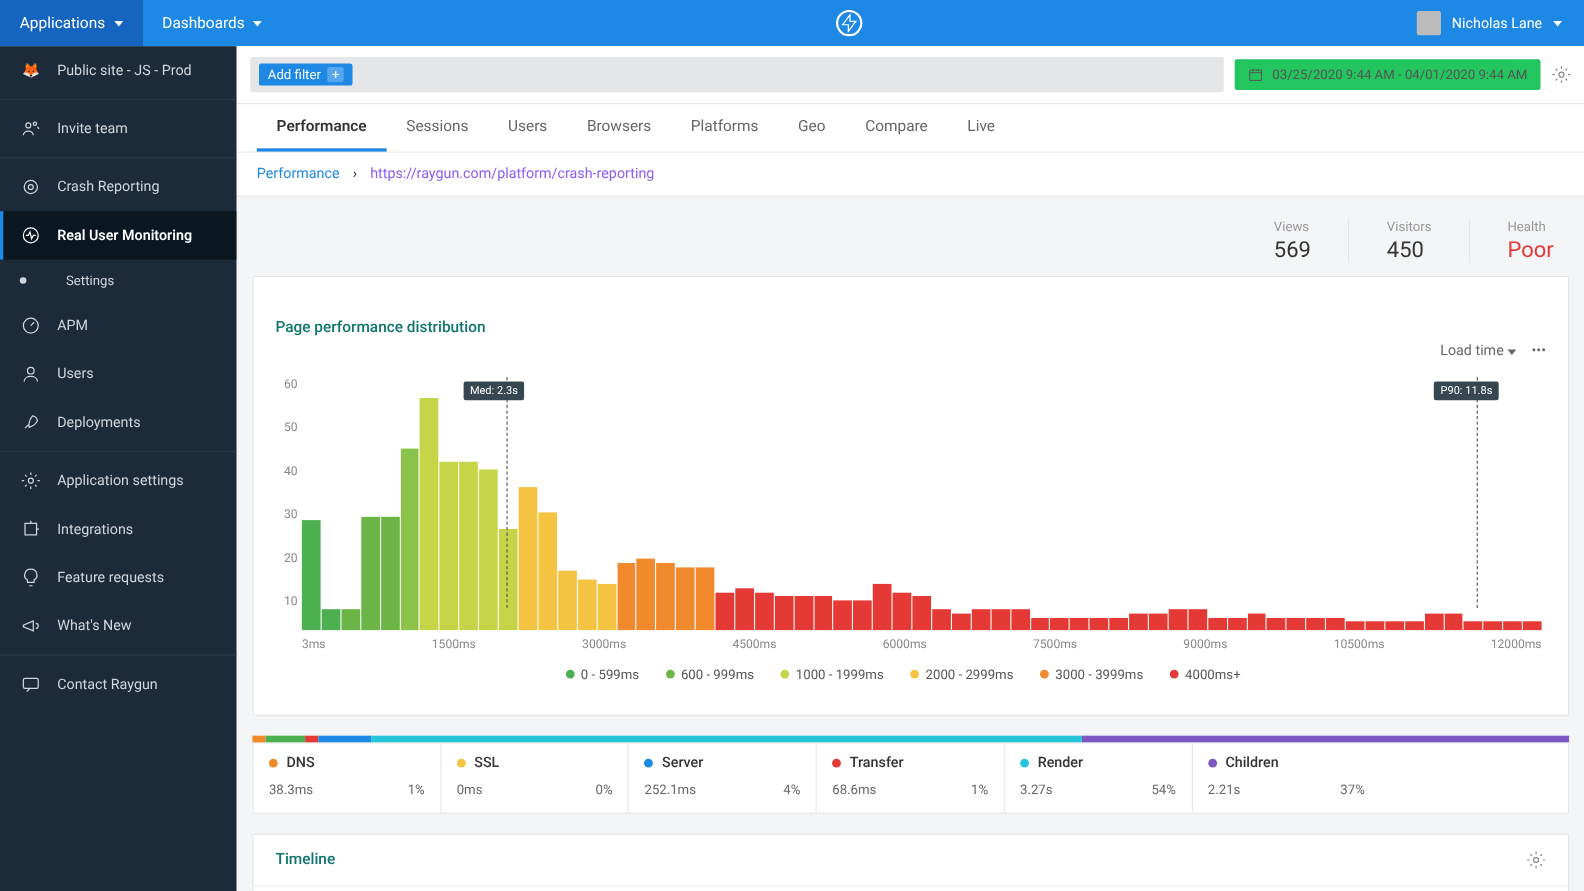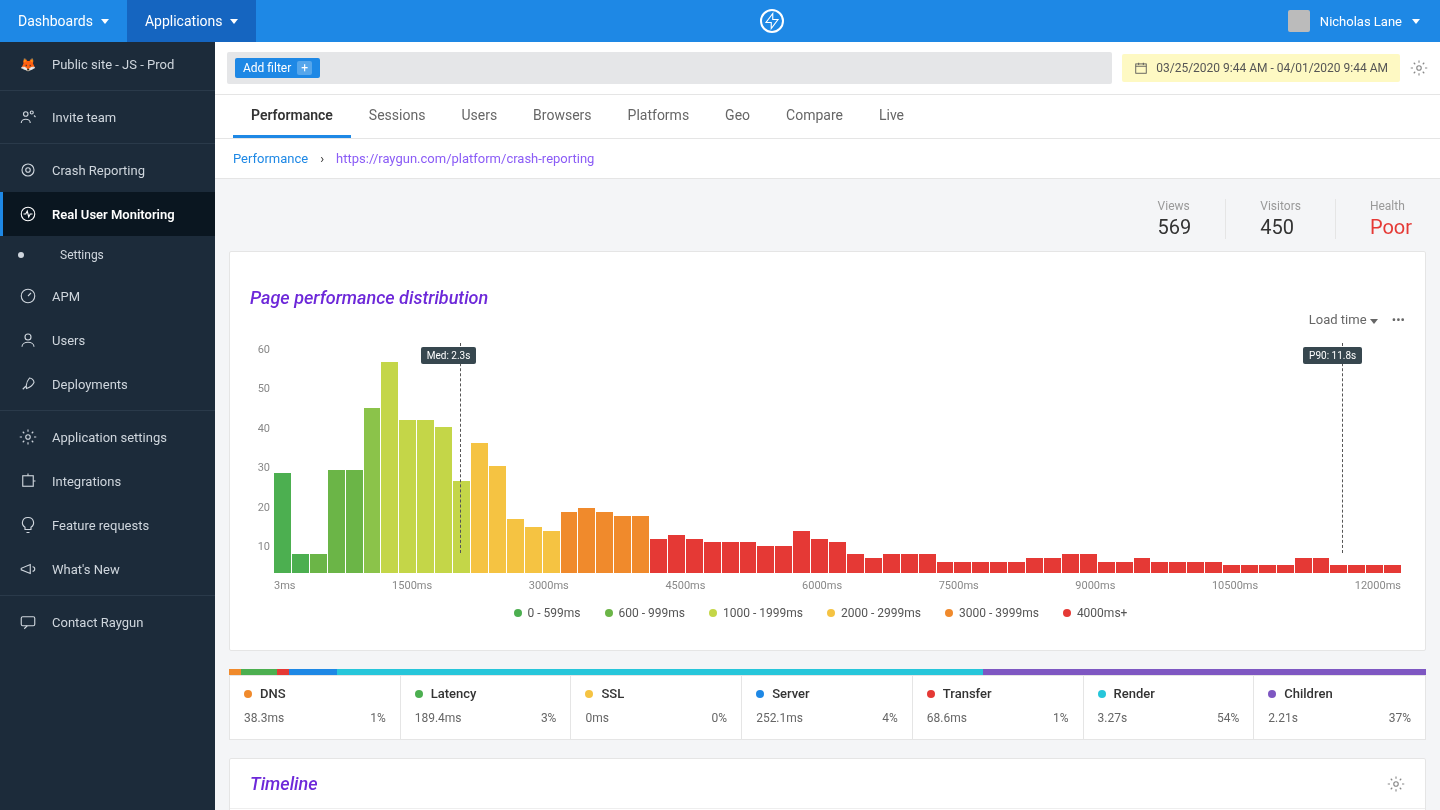--- a/index.html
+++ b/index.html
@@ -27,21 +27,21 @@
 .side-sub { padding-left: 52px; font-size: 12px; align-items: center; }
 
 
 .content { flex: 1; overflow-y: auto; padding-bottom: 40px; }
 
 
 .filterbar { display: flex; align-items: center; padding: 10px 12px; gap: 10px; background: #fff; border-bottom: 1px solid #e5e5e5; }
 .filter-grey { flex: 1; background: #e5e6e8; padding: 6px 8px; border-radius: 2px; display: flex; align-items: center; }
 .add-filter-btn { background: #1e88e5; color: #fff; padding: 3px 8px; display: flex; align-items: center; gap: 6px; border-radius: 2px; font-size: 12px; }
 .add-filter-btn .plus { background: rgba(255,255,255,0.25); padding: 0 4px; border-radius: 2px; }
-.date-range { background: #fef9c3; padding: 7px 12px; border-radius: 2px; display: flex; gap: 8px; align-items: center; color: #555; font-size: 12px; }
+.date-range { background: #22c55e; padding: 7px 12px; border-radius: 2px; display: flex; gap: 8px; align-items: center; color: #555; font-size: 12px; }
 .gear { width: 18px; height: 18px; cursor: pointer; color: #888; }
 
 
 .tabs { display: flex; background: #fff; padding: 0 18px; border-bottom: 1px solid #e5e5e5; }
 .tab { padding: 12px 18px; cursor: pointer; color: #666; font-size: 14px; }
 .tab.active { color: #333; font-weight: 600; border-bottom: 3px solid #1e88e5; }
 
 
 .breadcrumb-row { background: #fff; padding: 12px 18px; border-bottom: 1px solid #e5e5e5; display: flex; align-items: center; gap: 12px; }
 .breadcrumb-link { color: #1e88e5; }
@@ -51,21 +51,21 @@
 .stats-row { display: flex; justify-content: flex-end; padding: 20px 28px 12px; gap: 34px; }
 .stat { text-align: left; }
 .stat-label { color: #999; font-size: 12px; }
 .stat-value { font-size: 20px; color: #333; margin-top: 2px; }
 .stat-value.poor { color: #e53935; }
 .stat-sep { width: 1px; background: #e5e5e5; }
 
 
 .card { background: #fff; margin: 0 14px 18px; border-radius: 2px; border: 1px solid #e5e5e5; }
 .card-header { display: flex; justify-content: space-between; align-items: center; padding: 16px 20px; }
-.card-title { font-size: 18px; color: #6d28d9; font-weight: 500; font-style: italic; }
+.card-title { font-size: 14px; color: #0f766e; font-weight: 500; }
 .card-actions { display: flex; align-items: center; gap: 14px; color: #666; margin-top: 44px; }
 
 
 .chart-wrap { padding: 0 24px 12px 10px; position: relative; }
 .chart-plot { display: flex; align-items: flex-end; height: 230px; position: relative; padding-left: 34px; gap: 1px; }
 .yaxis { position: absolute; left: 0; top: 0; bottom: 20px; width: 30px; display: flex; flex-direction: column; justify-content: space-between; color: #888; font-size: 11px; text-align: right; }
 .bar { flex: 1; min-width: 0; background: #4caf50; }
 .marker { position: absolute; top: 0; bottom: 20px; border-left: 1px dashed #555; }
 .marker-label { position: absolute; top: 4px; left: -40px; background: #37474f; color: #fff; font-size: 10px; padding: 3px 6px; border-radius: 2px; white-space: nowrap; }
 .xaxis { display: flex; justify-content: space-between; padding: 6px 0 0 34px; color: #888; font-size: 11px; }
@@ -90,26 +90,26 @@
 
 .chevron-down { display: inline-block; width: 0; height: 0; border-left: 4px solid transparent; border-right: 4px solid transparent; border-top: 5px solid currentColor; }
 
 svg.ico { width: 18px; height: 18px; stroke: currentColor; fill: none; stroke-width: 1.5; }
 </style>
 </head>
 <body>
 
 <div class="topbar">
   <div class="topbar-left">
+    <div class="topbar-btn active">
+      <span>Applications</span>
+      <span class="chevron-down"></span>
+    </div>
     <div class="topbar-btn">
       <span>Dashboards</span>
-      <span class="chevron-down"></span>
-    </div>
-    <div class="topbar-btn active">
-      <span>Applications</span>
       <span class="chevron-down"></span>
     </div>
   </div>
   <div class="topbar-center">
     <div class="logo-circle">
       <svg class="ico" viewBox="0 0 24 24">
           <path d="M13 2 L4 14 L11 14 L11 22 L20 10 L13 10 Z" stroke="#fff" fill="none"></path>
         </svg>
     </div>
   </div>
@@ -434,30 +434,20 @@
               <span class="swatch" style="background:#f08a2c"></span>
               <span>DNS</span>
             </div>
             <div class="metric-row2">
               <span>38.3ms</span>
               <span>1%</span>
             </div>
           </div>
           <div class="metric-cell">
             <div class="metric-head">
-              <span class="swatch" style="background:#4caf50"></span>
-              <span>Latency</span>
-            </div>
-            <div class="metric-row2">
-              <span>189.4ms</span>
-              <span>3%</span>
-            </div>
-          </div>
-          <div class="metric-cell">
-            <div class="metric-head">
               <span class="swatch" style="background:#f5c342"></span>
               <span>SSL</span>
             </div>
             <div class="metric-row2">
               <span>0ms</span>
               <span>0%</span>
             </div>
           </div>
           <div class="metric-cell">
             <div class="metric-head">

